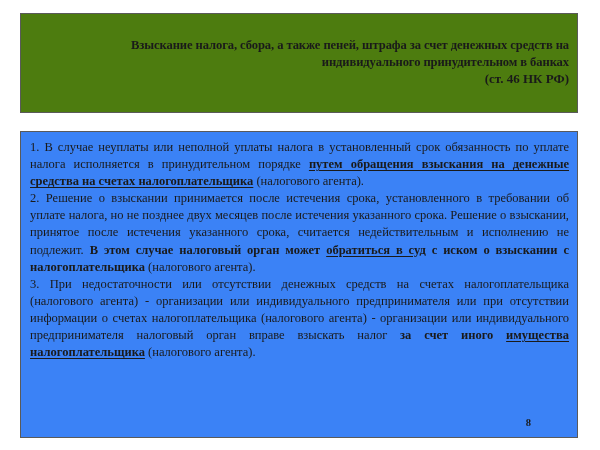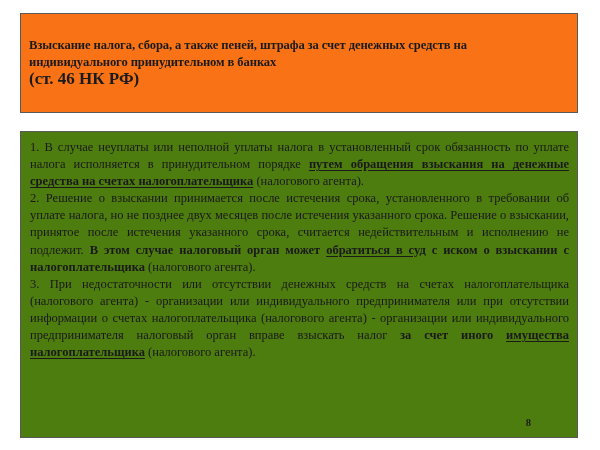--- a/index.html
+++ b/index.html
@@ -24,53 +24,53 @@
 
   
   .title-box {
     position: absolute;
     left: 20px;
     top: 13px;
     width: 558px;
     height: 100px;
     box-sizing: border-box;
     border: 1px solid #5a5a5a;
-    background: #f97316;
+    background: #4d7c0f;
     display: flex;
     flex-direction: column;
-    align-items: flex-start;
+    align-items: flex-end;
     justify-content: center;
     padding: 2px 8px 3px 8px;
   }
   .title-line {
     font-weight: bold;
     font-size: 12.6px;
     line-height: 16.4px;
     text-align: center;
     letter-spacing: -0.1px;
     white-space: nowrap;
   }
   .title-ref {
     font-weight: bold;
-    font-size: 17px;
+    font-size: 13px;
     line-height: 16.4px;
     text-align: center;
     margin-top: 1px;
   }
 
   
   .body-box {
     position: absolute;
     left: 20px;
     top: 131px;
     width: 558px;
     height: 307px;
     box-sizing: border-box;
     border: 1px solid #5a5a5a;
-    background: #4d7c0f;
+    background: #3b82f6;
     padding: 7px 8px 0 9px;
   }
 
   .para {
     font-size: 12.5px;
     line-height: 17.1px;
     text-align: justify;
     text-justify: inter-word;
     margin: 0;
     text-indent: 0;

